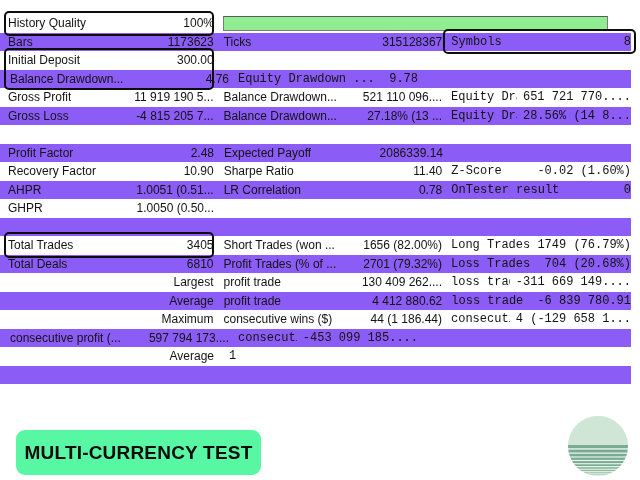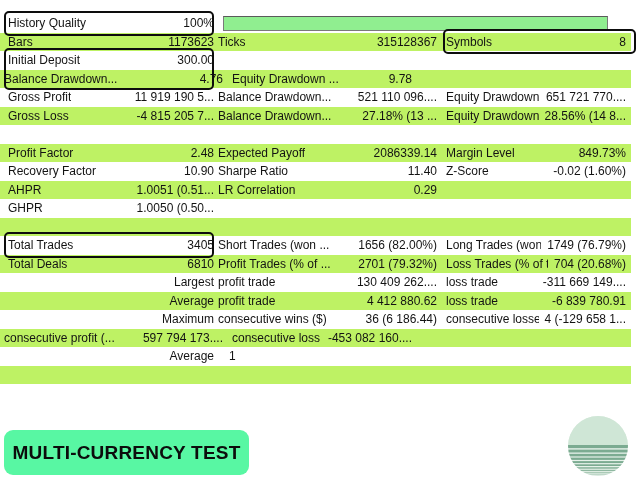--- a/index.html
+++ b/index.html
@@ -2,39 +2,39 @@
 <html><head>
 <meta charset="utf-8">
 <style>
   html,body { margin:0; padding:0; background:#ffffff; }
   .canvas {
     position:relative; width:640px; height:480px; background:#ffffff;
     font-family:"Liberation Sans", sans-serif; overflow:hidden;
   }
   .table { position:absolute; left:0; top:14px; width:631px; }
   .row { display:flex; height:18.5px; align-items:center; font-size:12px; color:#131313; }
-  .row.odd { background:#bef264; }
+  .row.odd { background:#8b5cf6; }
   .cell { display:flex; justify-content:space-between; align-items:center; box-sizing:border-box; }
   .c1 { width:206px; margin-left:8px; }
-  .c2 { width:219px; margin-left:4px;gap:17px; }
-  .c3 { width:180px; margin-left:9px; }
+  .c2 { width:219px; margin-left:10px;gap:17px; }
+  .c3 { width:180px; margin-left:9px;font-family:Liberation Mono, monospace; }
   .lbl { white-space:nowrap; overflow:hidden; }
   .val { white-space:nowrap; text-align:center; margin-left:6px; }
   .pbar {
     flex:1; height:15px; margin-left:9px; margin-right:23px;
     border:1px solid #7a7a7a; border-top-color:#5a5a5a; box-sizing:border-box; background:#ffffff;
   }
   .pbar-fill { height:100%; width:100%; background:#90ee90; }
   .hbox { position:absolute; border:2.5px solid #0d0d0d; border-radius:5px; box-sizing:border-box; }
   .hbox-history  { left:4px;   top:10.5px; width:210px; height:25px; }
   .hbox-deposit  { left:4px;   top:48px;   width:210px; height:42px; }
   .hbox-symbols  { left:443px; top:28.5px; width:193px; height:25px; }
   .hbox-trades   { left:4px;   top:232px;  width:210px; height:26px; }
   .badge {
-    position:absolute; left:4px; top:430px; width:245px; height:45px;
+    position:absolute; left:16px; top:430px; width:245px; height:45px;
     background:#58f7a3; border-radius:9px;
     display:flex; align-items:center; justify-content:center;
     font-weight:bold; font-size:19px; letter-spacing:0.2px; color:#0c0c0c; white-space:nowrap;
   }
   .logo { position:absolute; left:566px; top:414px; width:64px; height:64px; }
 </style>
 </head>
 <body>
 
 <div class="canvas">
@@ -126,24 +126,20 @@
 
     <div class="row odd">
       <div class="cell c1">
           <span class="lbl">Profit Factor</span>
           <span class="val">2.48</span>
         </div>
       <div class="cell c2">
           <span class="lbl">Expected Payoff</span>
           <span class="val">2086339.14</span>
         </div>
-      <div class="cell c3">
-          <span class="lbl">Margin Level</span>
-          <span class="val">849.73%</span>
-        </div>
     </div>
 
     <div class="row">
       <div class="cell c1">
           <span class="lbl">Recovery Factor</span>
           <span class="val">10.90</span>
         </div>
       <div class="cell c2">
           <span class="lbl">Sharpe Ratio</span>
           <span class="val">11.40</span>
@@ -154,21 +150,25 @@
         </div>
     </div>
 
     <div class="row odd">
       <div class="cell c1">
           <span class="lbl">AHPR</span>
           <span class="val">1.0051 (0.51...</span>
         </div>
       <div class="cell c2">
           <span class="lbl">LR Correlation</span>
-          <span class="val">0.29</span>
+          <span class="val">0.78</span>
+        </div>
+      <div class="cell c3">
+          <span class="lbl">OnTester result</span>
+          <span class="val">0</span>
         </div>
     </div>
 
     <div class="row">
       <div class="cell c1">
           <span class="lbl">GHPR</span>
           <span class="val">1.0050 (0.50...</span>
         </div>
       <div class="cell c3">
           <span class="lbl"></span>
@@ -238,36 +238,36 @@
         </div>
     </div>
 
     <div class="row">
       <div class="cell c1">
           <span class="lbl"></span>
           <span class="val">Maximum</span>
         </div>
       <div class="cell c2">
           <span class="lbl">consecutive wins ($)</span>
-          <span class="val">36 (6 186.44)</span>
+          <span class="val">44 (1 186.44)</span>
         </div>
       <div class="cell c3">
           <span class="lbl">consecutive losses ...</span>
           <span class="val">4 (-129 658 1...</span>
         </div>
     </div>
 
     <div class="row odd">
       <div class="cell c2">
           <span class="lbl">consecutive profit (...</span>
           <span class="val">597 794 173....</span>
         </div>
       <div class="cell c3">
           <span class="lbl">consecutive loss (c...</span>
-          <span class="val">-453 082 160....</span>
+          <span class="val">-453 099 185....</span>
         </div>
     </div>
 
     <div class="row">
       <div class="cell c1">
           <span class="lbl"></span>
           <span class="val">Average</span>
         </div>
       <div class="cell c3">
           <span class="val">1</span>

